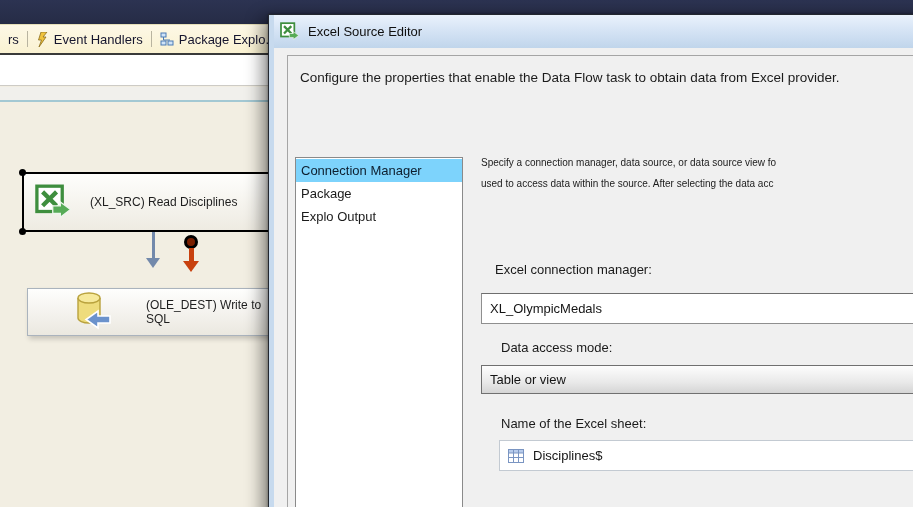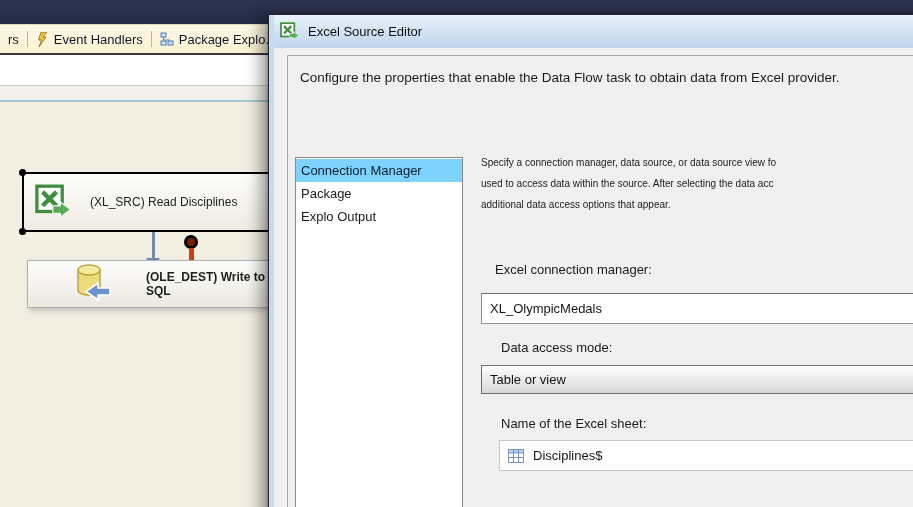--- a/index.html
+++ b/index.html
@@ -17,22 +17,22 @@
   .strip-dark-line { position:absolute; left:0; top:53px; width:913px; height:2px; background:#3a3a3a; }
   .band-white { position:absolute; left:0; top:55px; width:913px; height:31px; background:#ffffff; border-bottom:1px solid #cdcbc6; }
   .band-gray  { position:absolute; left:0; top:87px; width:913px; height:13px; background:#f1f0ec; }
   .band-blue-line { position:absolute; left:0; top:100px; width:913px; height:2px; background:#a3c8d3; }
   .design-surface { position:absolute; left:0; top:102px; width:913px; height:405px; background:#f2eee2; }
 
   
   .df-box { position:absolute; display:flex; align-items:center; font-size:12px; color:#1e1e1e; }
   .df-src { left:22px; top:172px; width:250px; height:60px; border:2px solid #000;
     background:linear-gradient(180deg,#fefefc,#eeebe2); }
-  .df-dst { left:27px; top:260px; width:245px; height:48px; border:1px solid #aab3bd;
-    background:linear-gradient(180deg,#fefefd,#ebe8e0); box-shadow:2px 3px 5px rgba(0,0,0,0.18);font-weight:bold; }
+  .df-dst { left:27px; top:288px; width:245px; height:48px; border:1px solid #aab3bd;
+    background:linear-gradient(180deg,#fefefd,#ebe8e0); box-shadow:2px 3px 5px rgba(0,0,0,0.18); }
   .handle { position:absolute; width:7px; height:7px; background:#000; border-radius:50%; }
   .icon-wrap { position:relative; flex:0 0 auto; }
 
   
   .conn-blue-line { position:absolute; left:152px; top:232px; width:3px; height:28px; background:#7389ab; }
   .conn-blue-head { position:absolute; left:146px; top:258px; width:0; height:0;
     border-left:7px solid transparent; border-right:7px solid transparent; border-top:10px solid #7389ab; }
   .conn-red-ring { position:absolute; left:184px; top:235px; width:14px; height:14px; border:3px solid #000;
     border-radius:50%; background:#7a1f00; }
   .conn-red-line { position:absolute; left:189px; top:248px; width:5px; height:15px; background:#c8410f; }
@@ -162,21 +162,20 @@
 
       <div class="pages-list">
         <div class="page-item selected">Connection Manager</div>
         <div class="page-item">Package</div>
         <div class="page-item">Explo Output</div>
       </div>
 
       <div class="info-text">
         <div>Specify a connection manager, data source, or data source view fo</div>
         <div>used to access data within the source. After selecting the data acc</div>
-        <div>additional data access options that appear.</div>
       </div>
 
       <div class="fld-label" style="left:221px; top:214px;">Excel connection manager:</div>
       <div class="combo combo-edit">
         <span>XL_OlympicMedals</span>
       </div>
 
       <div class="fld-label" style="left:207px; top:292px;margin-left:20px;">Data access mode:</div>
       <div class="combo combo-drop">
         <span>Table or view</span>

